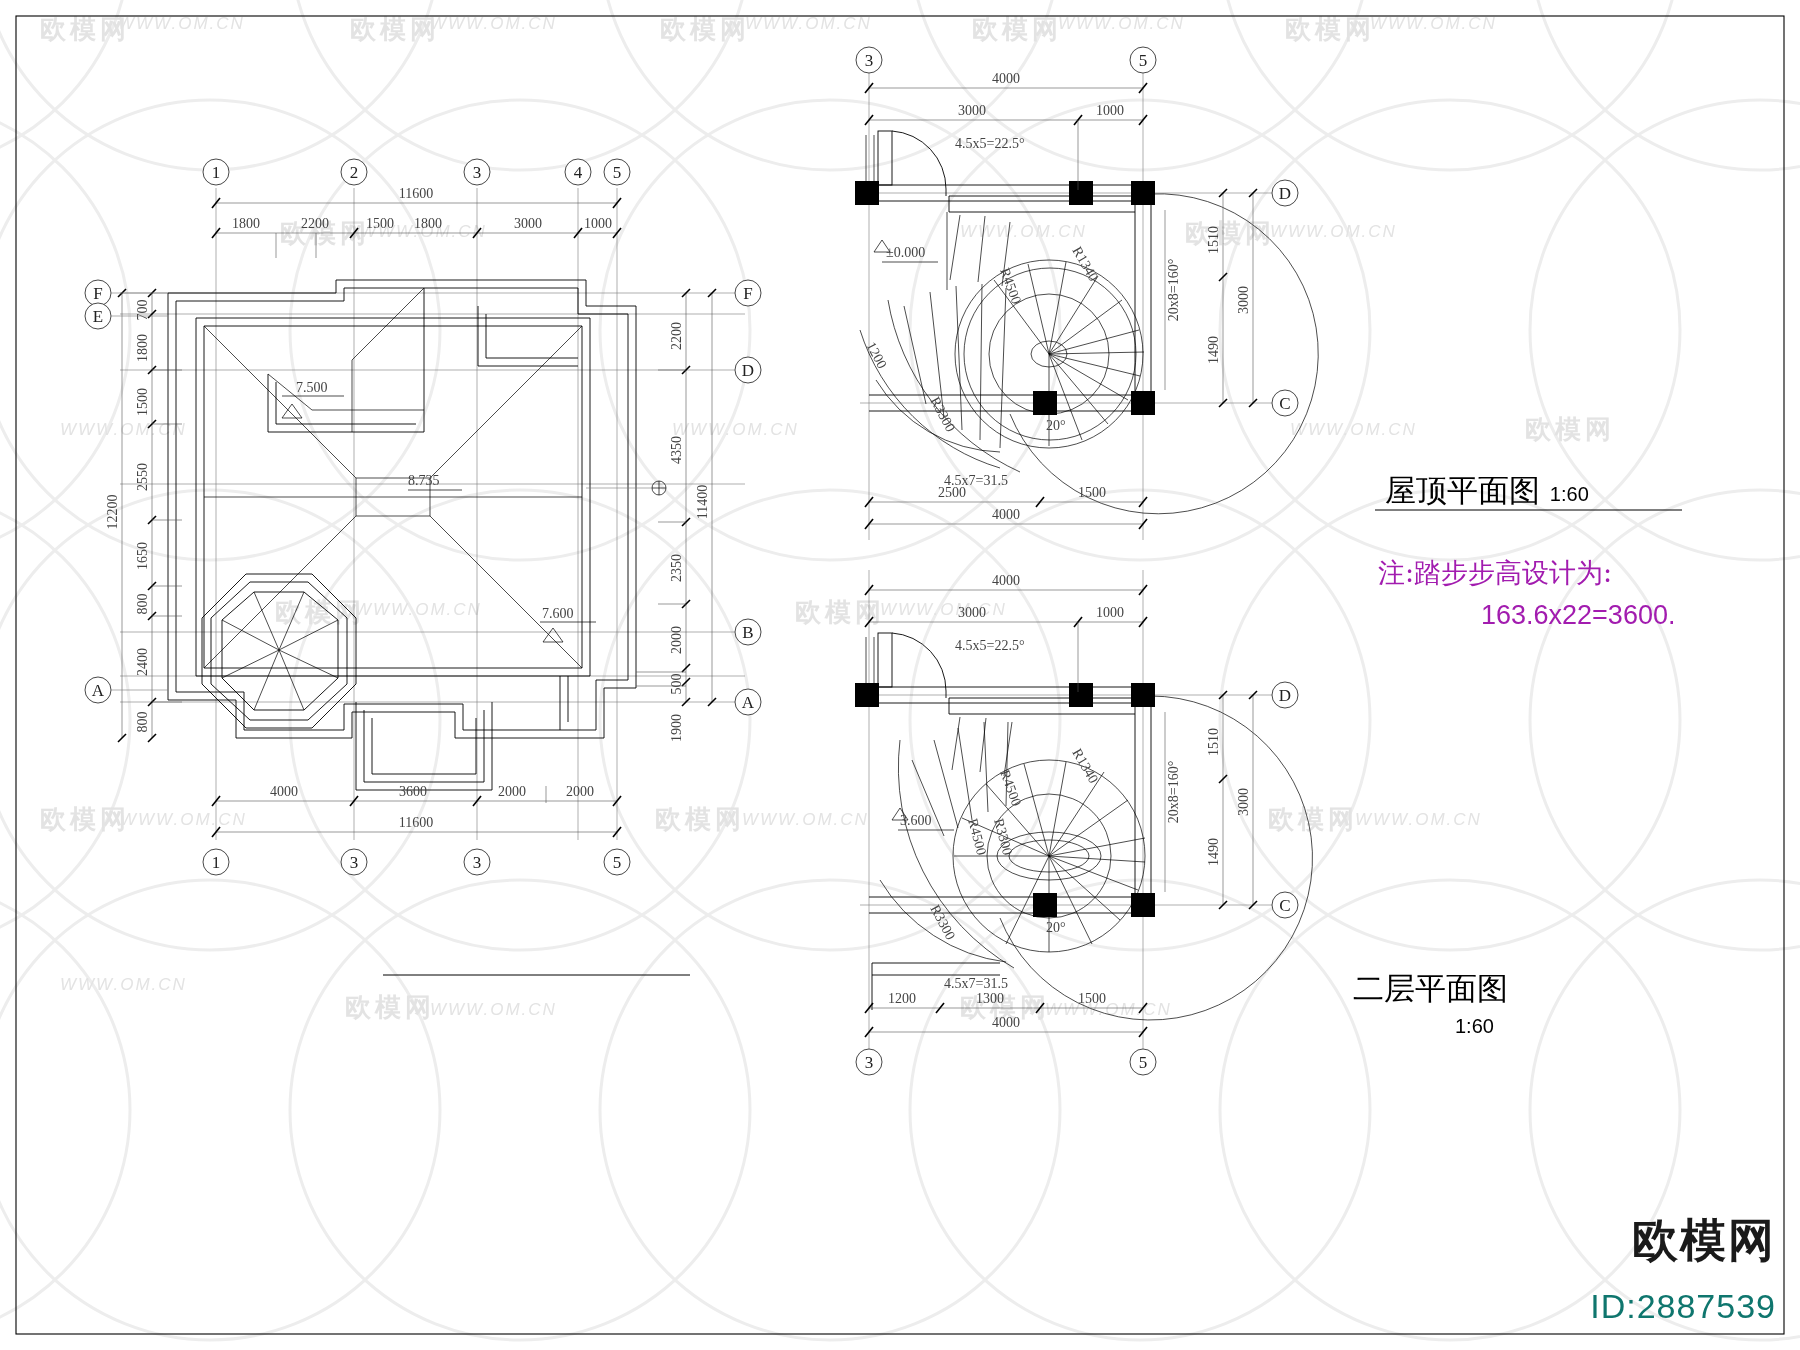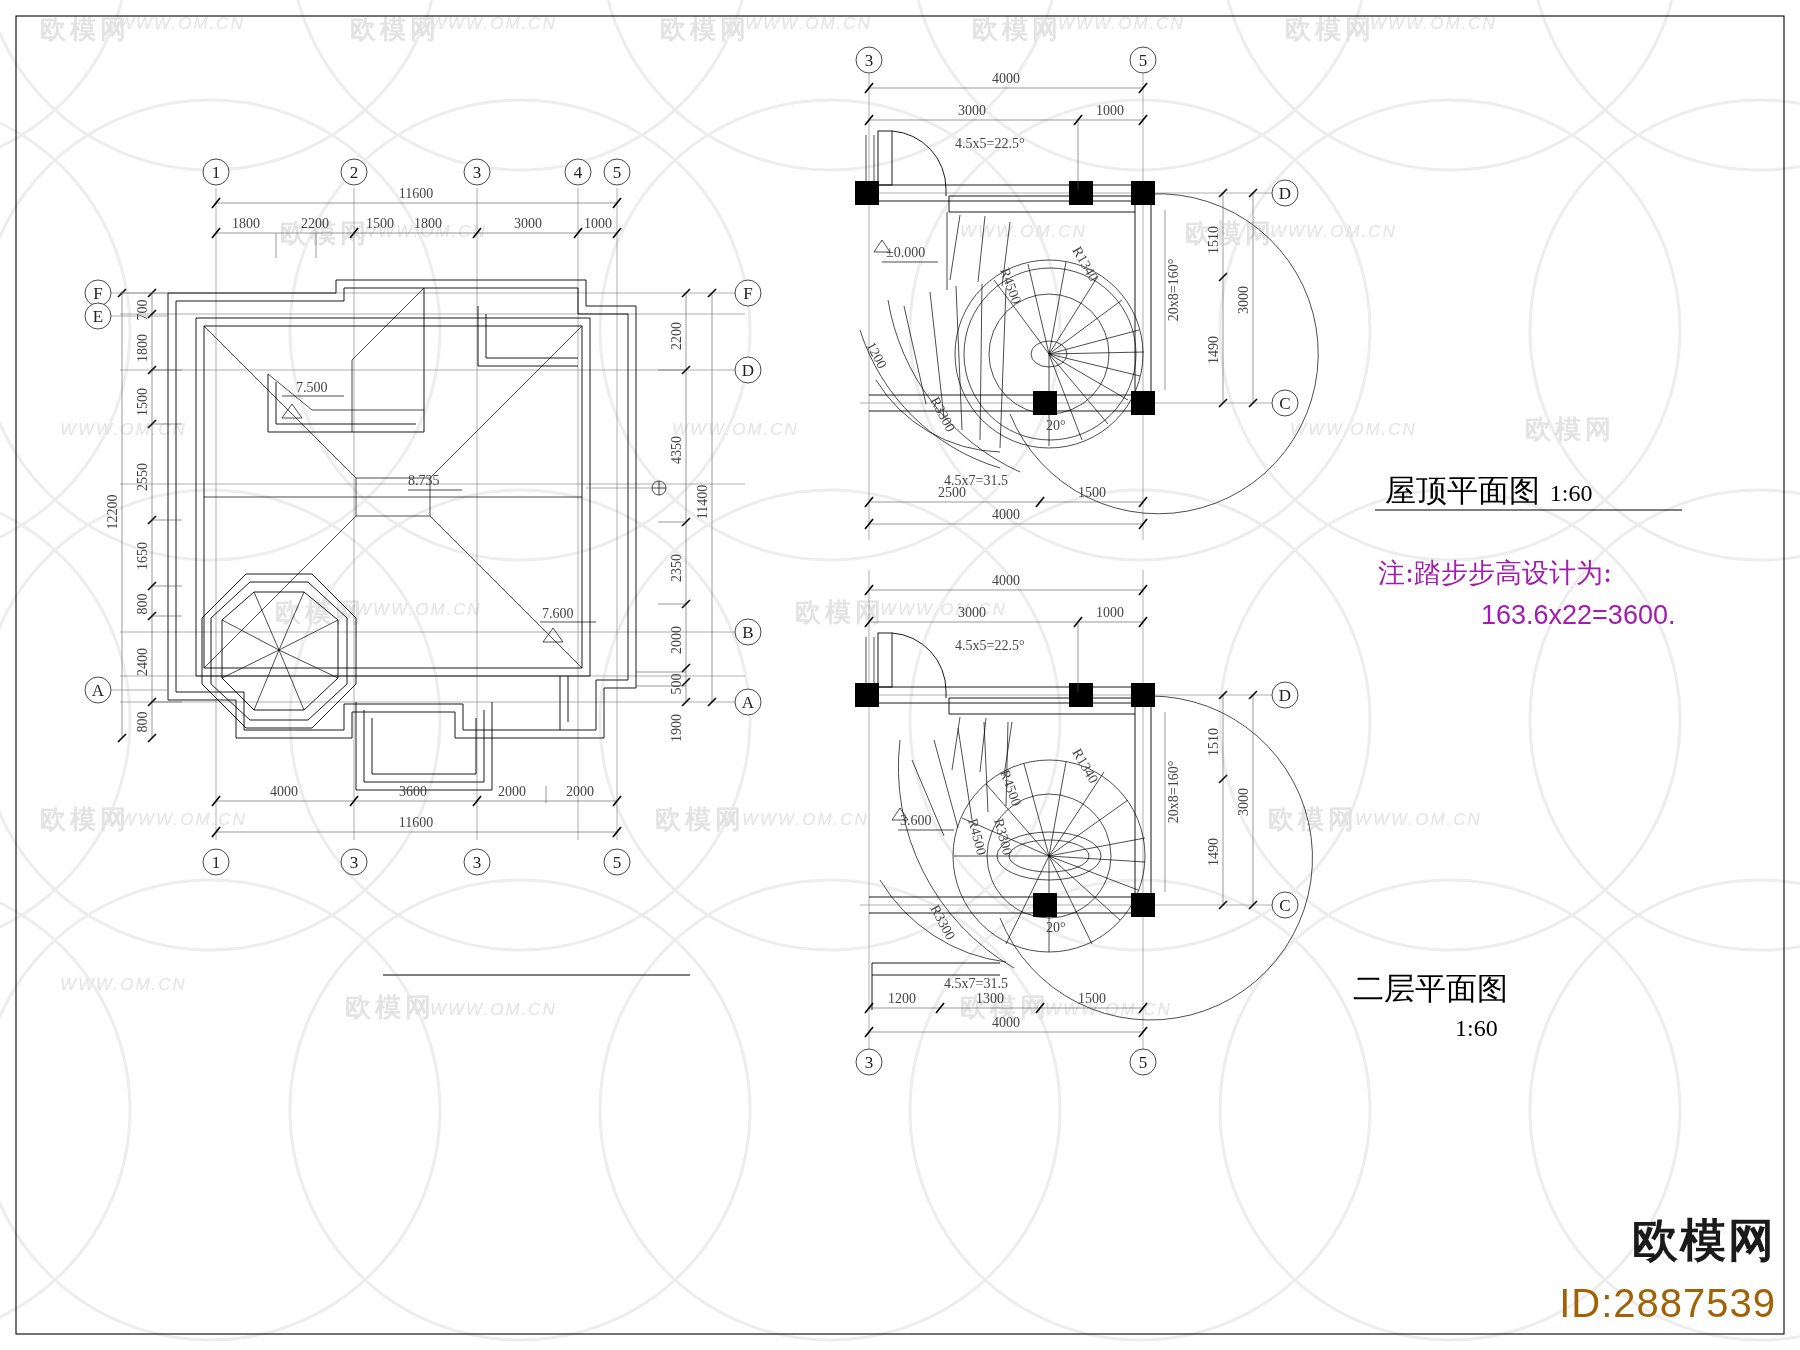--- a/index.html
+++ b/index.html
@@ -5,26 +5,26 @@
   html,body{margin:0;padding:0;background:#ffffff;}
   body{width:1800px;height:1350px;position:relative;overflow:hidden;
        font-family:"Liberation Serif",serif;color:#000;}
   .stage{position:absolute;inset:0;}
   svg{position:absolute;left:0;top:0;}
   .wm{position:absolute;pointer-events:none;user-select:none;
       color:#e3e3e3;font-family:"Liberation Sans",sans-serif;white-space:nowrap;}
   .wm-url{font-size:17px;letter-spacing:2px;font-style:italic;}
   .wm-logo{font-size:26px;font-weight:bold;letter-spacing:4px;}
   .title-cn{position:absolute;font-family:"DejaVu Serif",serif;font-size:31px;color:#000;white-space:nowrap;}
-  .title-num{font-family:Liberation Serif, serif;font-size:24px;}
+  .title-num{font-family:Liberation Sans, sans-serif;font-size:20px;}
   .note-cn{position:absolute;font-family:"DejaVu Serif",serif;font-size:27px;color:#a21caf;white-space:nowrap;}
   .brand{position:absolute;right:24px;bottom:78px;font-family:"DejaVu Sans",sans-serif;
          font-size:46px;font-weight:bold;color:#1a1a1a;letter-spacing:2px;}
   .idtxt{position:absolute;right:24px;bottom:24px;font-family:"Liberation Sans",sans-serif;
-         font-size:40px;color:#a16207;letter-spacing:1px;}
+         font-size:34px;color:#0f766e;letter-spacing:1px;}
 </style>
 </head>
 <body>
 
 <div class="stage">
 
 <div id="wm-layer">
       <svg width="1800" height="1350" style="position: absolute; left: 0px; top: 0px;">
         <circle cx="-100" cy="-60" r="230" fill="none" stroke="#ededed" stroke-width="3"></circle>
         <circle cx="-100" cy="330" r="230" fill="none" stroke="#ededed" stroke-width="3"></circle>

